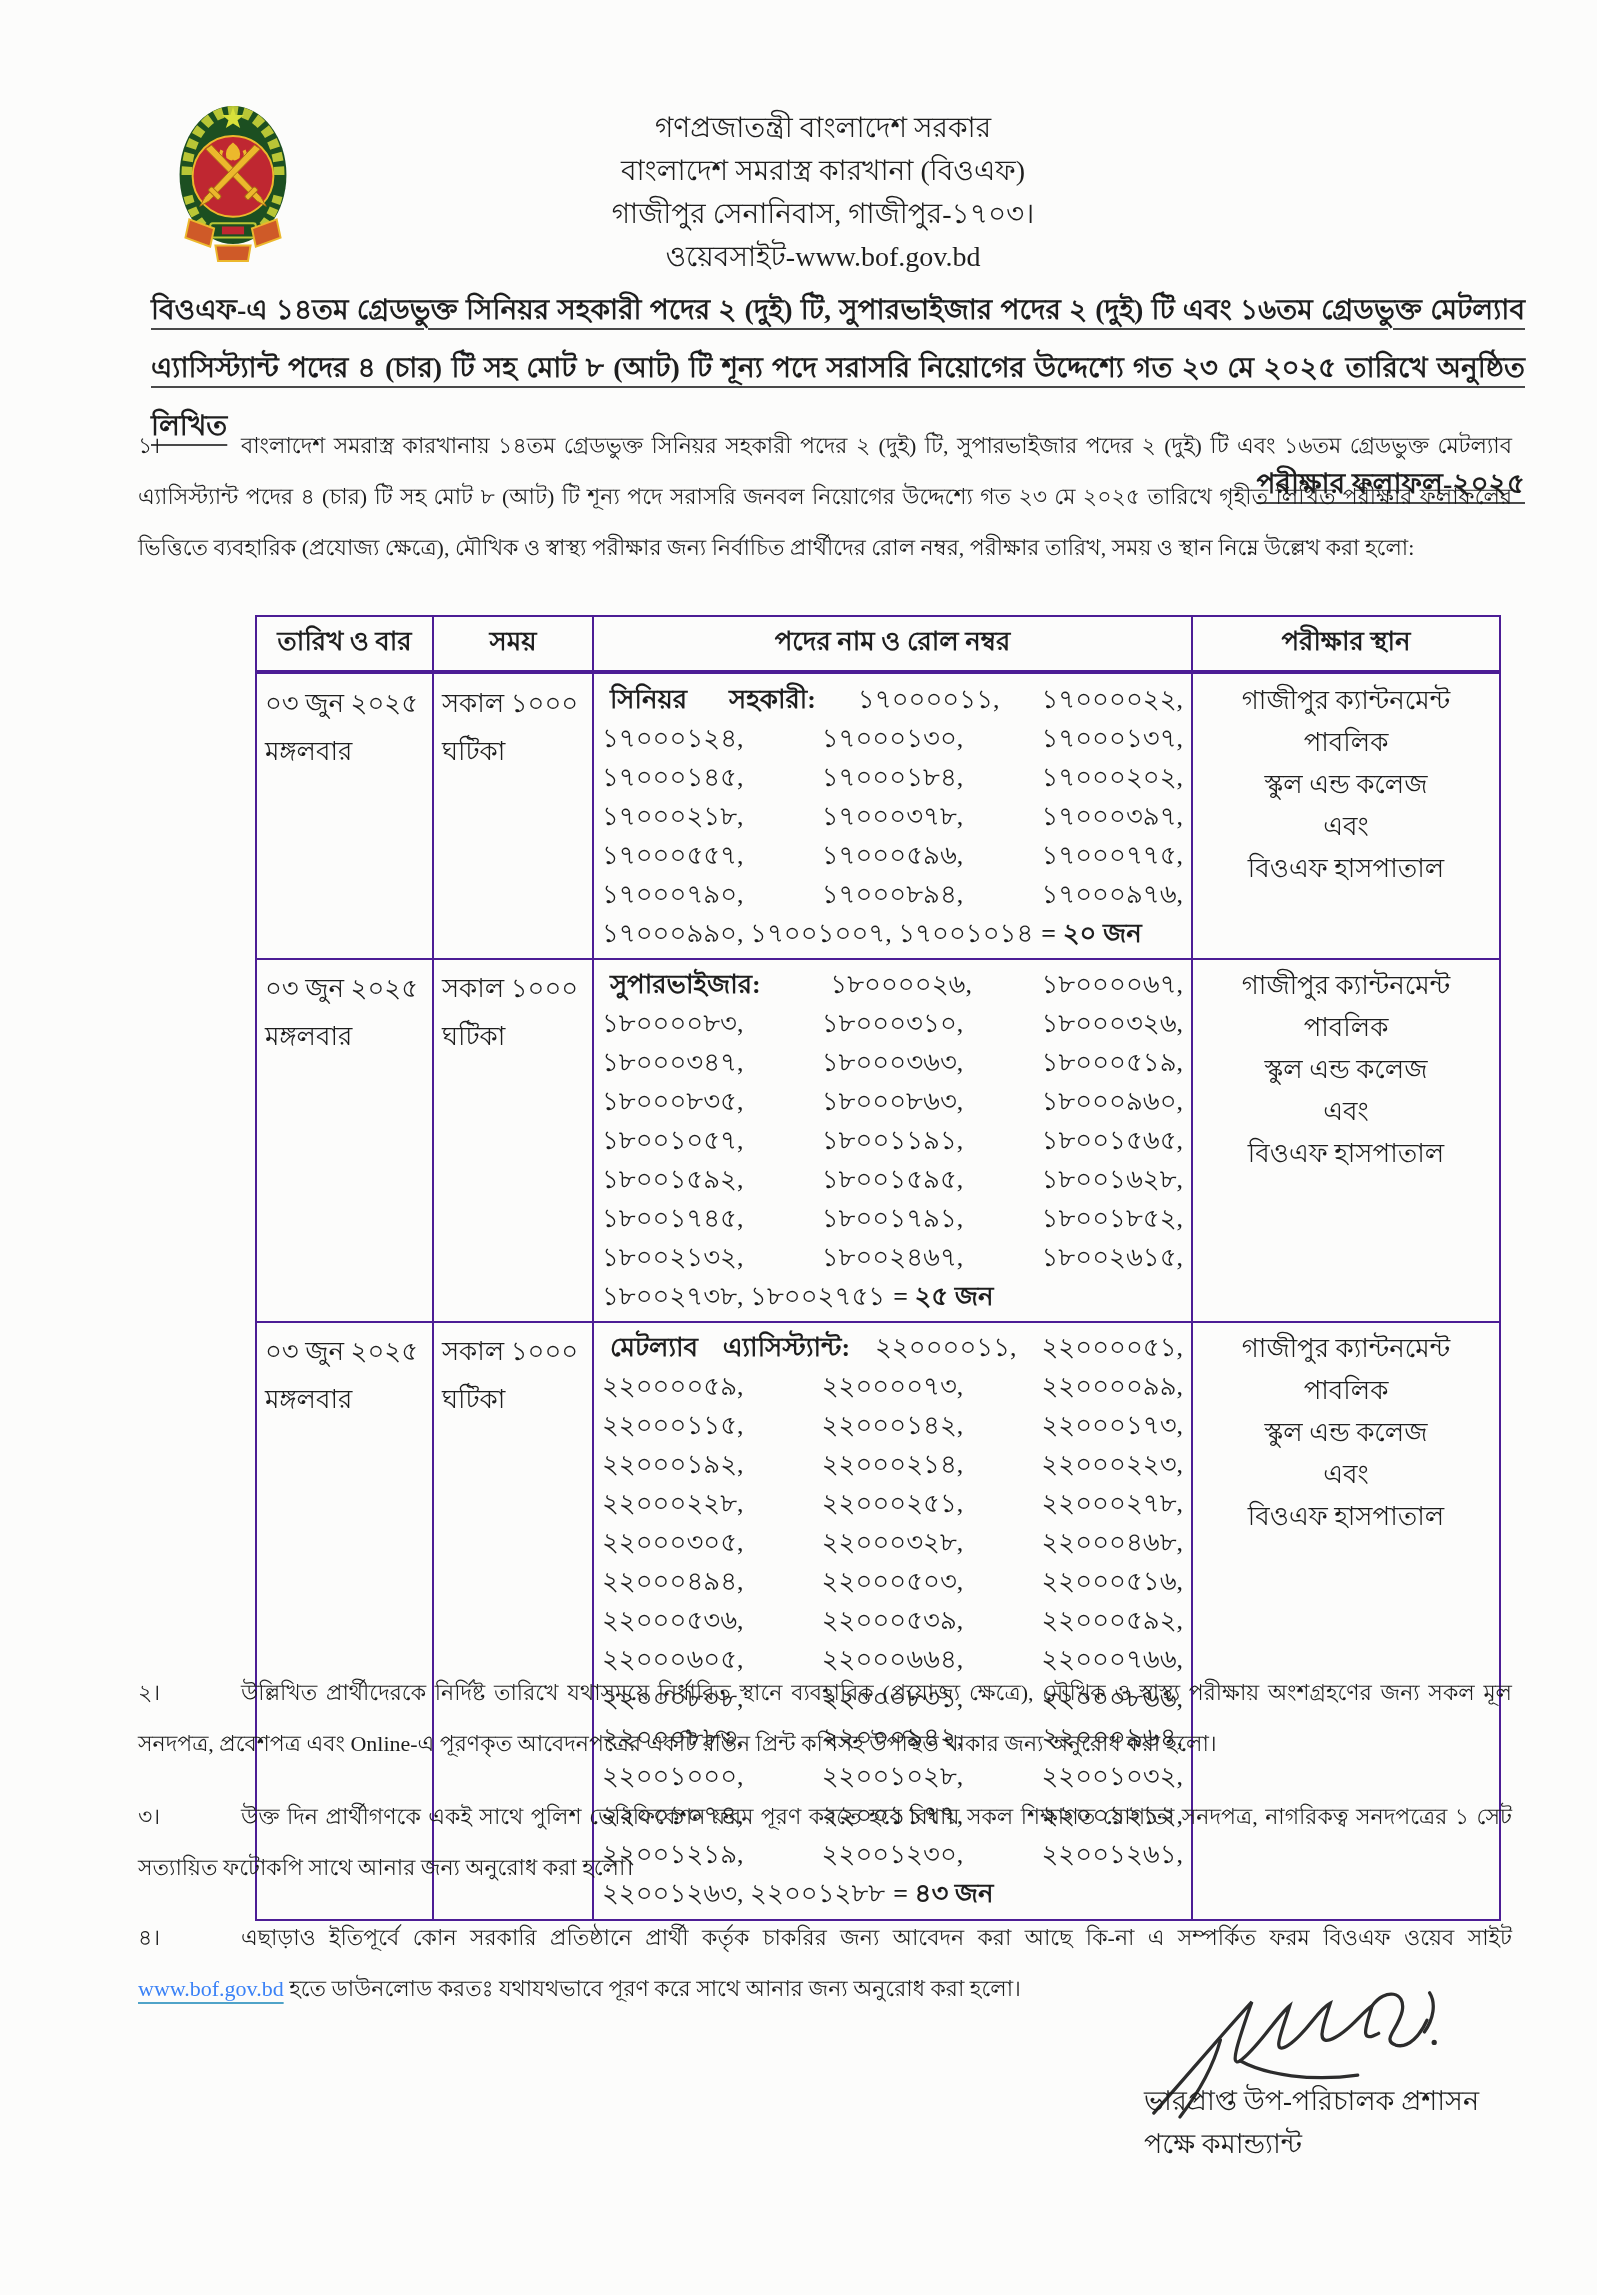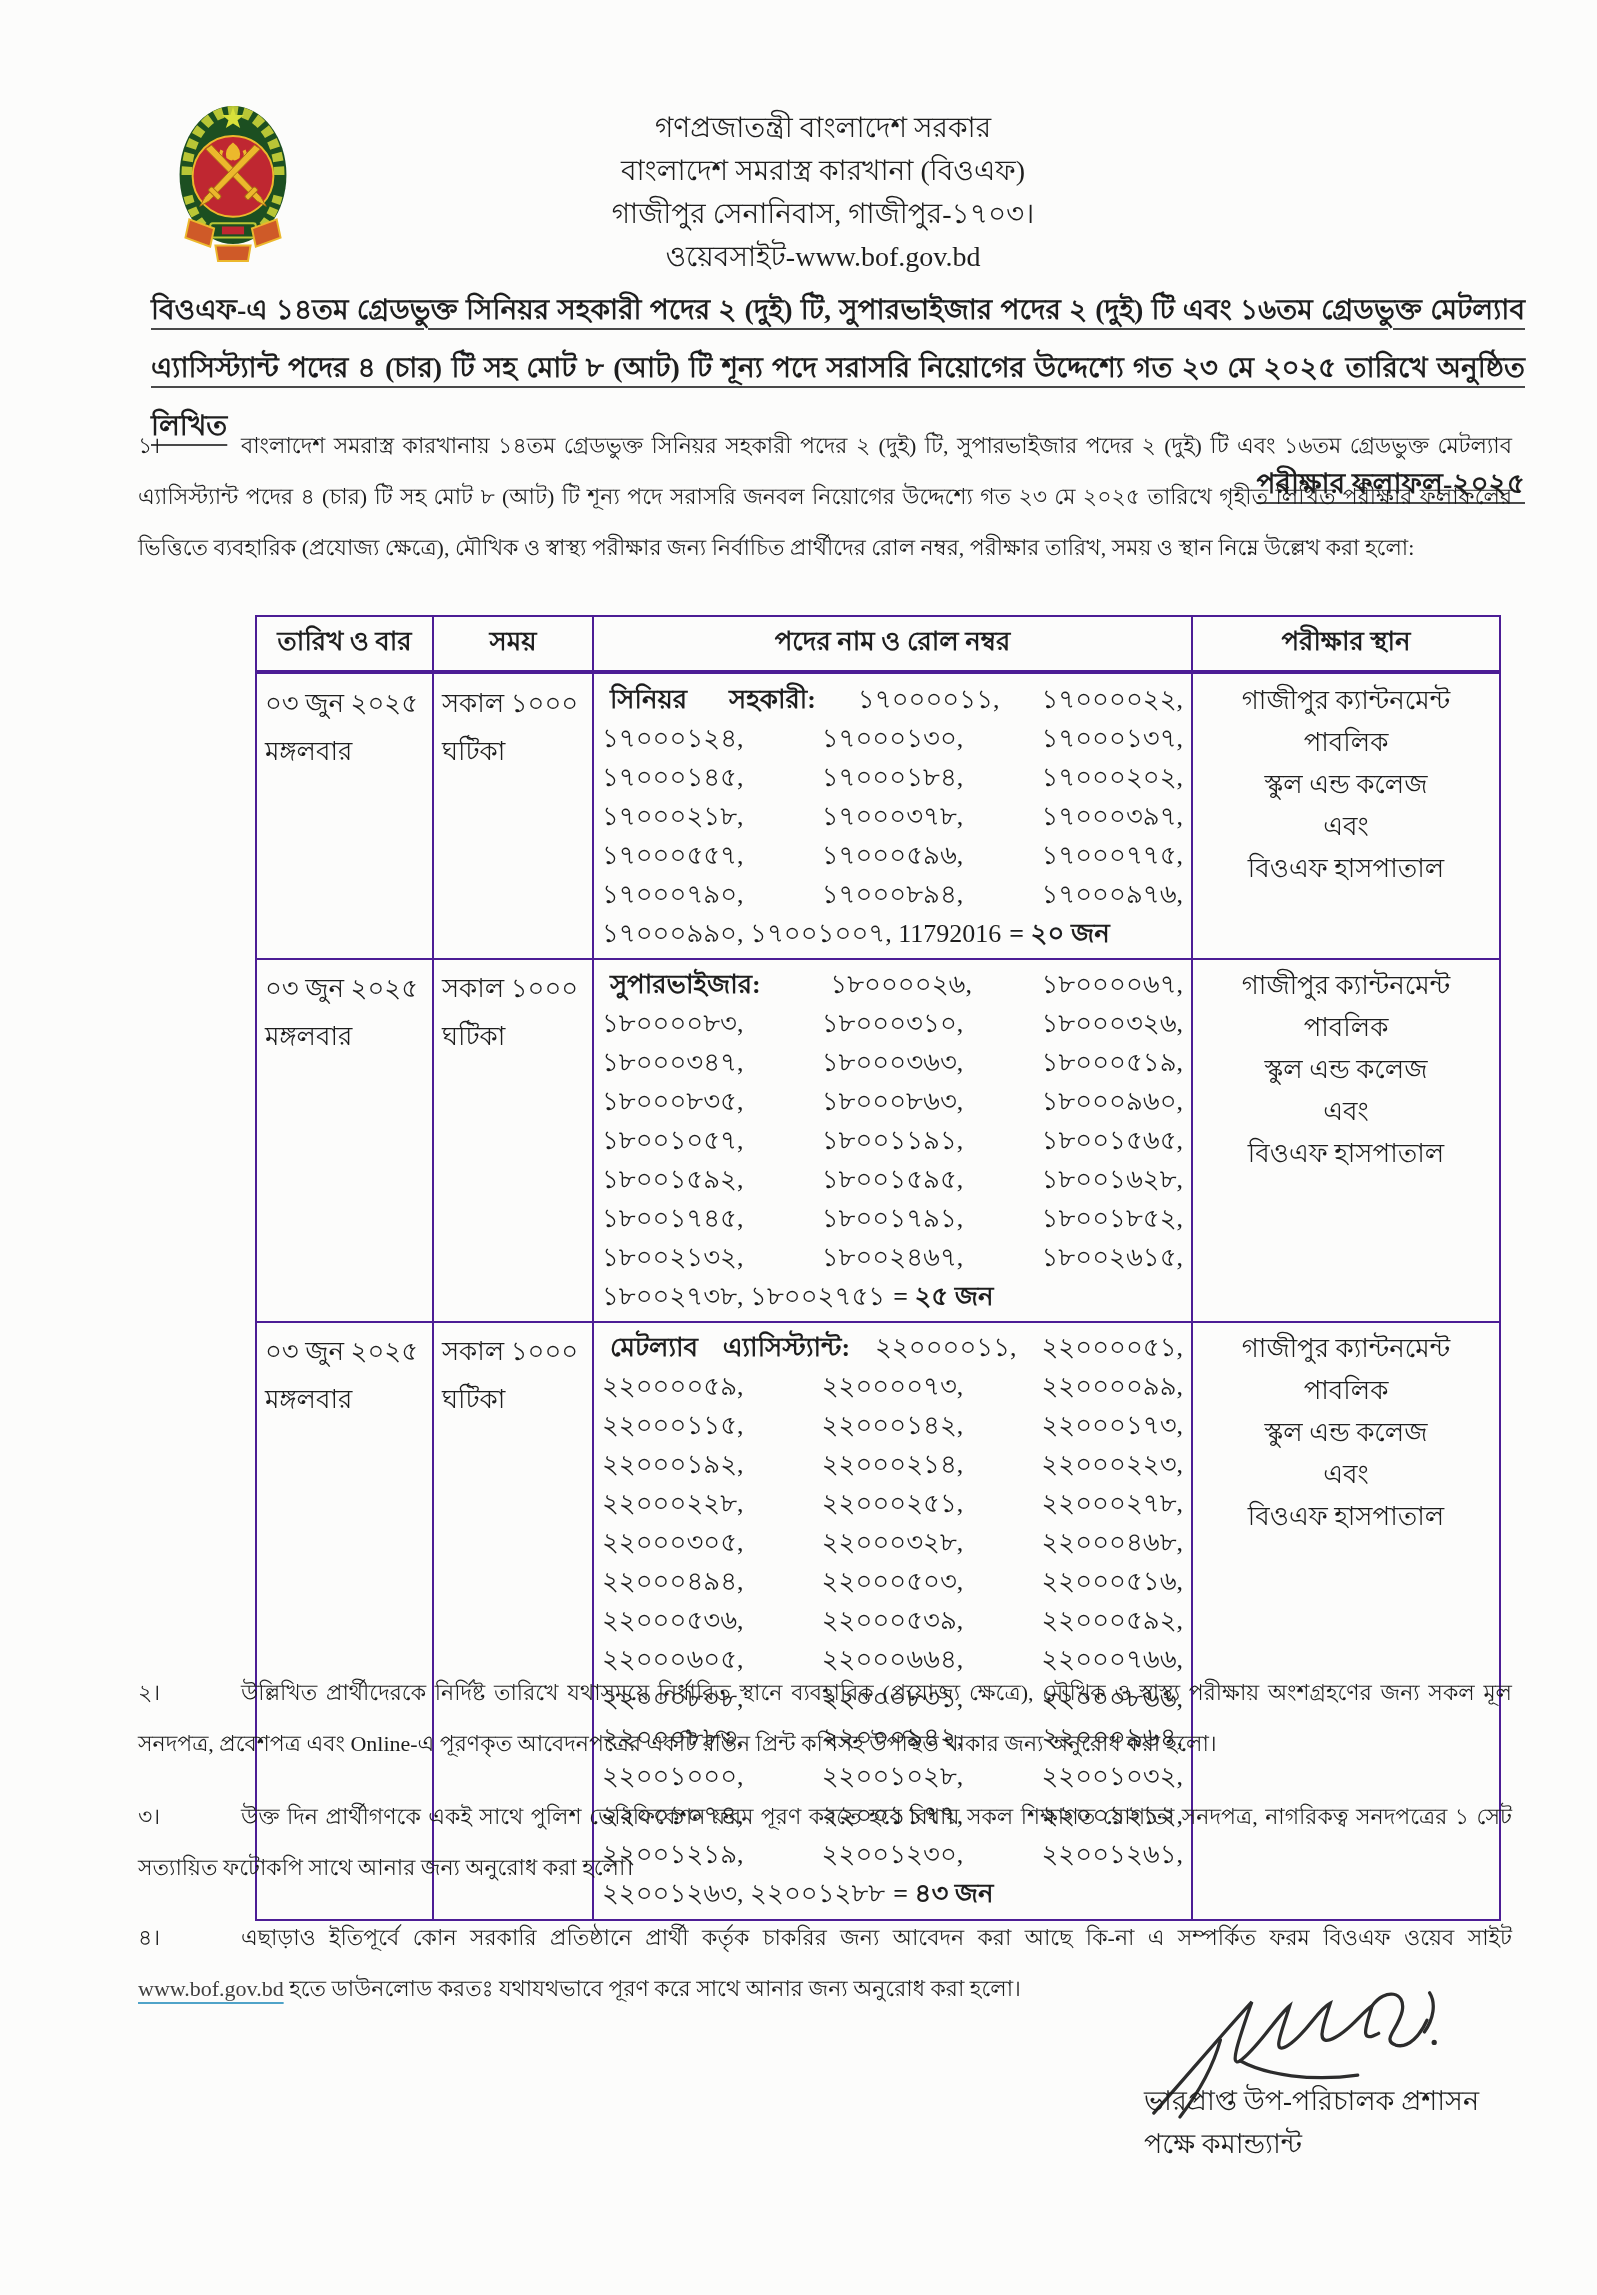--- a/index.html
+++ b/index.html
@@ -18,21 +18,21 @@
   .title .jline{text-align:justify;text-align-last:justify;}
   .title .cline{text-align:right;}
   .title u{text-underline-offset:8.5px;text-decoration-thickness:2px;text-decoration-color:#4a4a4a;}
   
   .para{left:138px;width:1374px;font-size:22px;line-height:51px;text-align:justify;}
   .pnum{display:inline-block;width:103px;}
   .p1{top:420px;}
   .p2{top:1667px;}
   .p3{top:1791px;}
   .p4{top:1912px;}
-  a.weblink{color:#404040;text-decoration-color:#4fa3c8;text-underline-offset:5.9px;}
+  a.weblink{color:#3b82f6;text-decoration-color:#4fa3c8;text-underline-offset:5.9px;}
   
   table.restable{left:255px;top:615px;position:absolute;border-collapse:collapse;table-layout:fixed;
     width:1243px;font-size:26px;border:2.6px solid #232323;}
   .restable th,.restable td{border:2px solid #4c1d95;vertical-align:top;padding:5.2px 7.9px;overflow:hidden;}
   .restable th{font-weight:700;text-align:center;height:43px;border-bottom-width:4.6px;line-height:39px;}
   .cell-center{text-align:left;line-height:48px;}
   .roll-cell{text-align:justify;line-height:39px;}
   .roll-post,.roll-count{font-weight:700;margin-left:8px;}
   .venue-cell{text-align:center;white-space:pre-line;line-height:42px;}
   tr.r1 td{height:217px;}
@@ -111,21 +111,21 @@
         <td class="cell-center">
           <div>০৩ জুন ২০২৫</div>
           <div>মঙ্গলবার</div>
         </td>
         <td class="cell-center">
           <div>সকাল ১০০০</div>
           <div>ঘটিকা</div>
         </td>
         <td class="roll-cell">
           <span class="roll-post">সিনিয়র সহকারী:</span>
-          <span>১৭০০০০১১, ১৭০০০০২২, ১৭০০০১২৪, ১৭০০০১৩০, ১৭০০০১৩৭, ১৭০০০১৪৫, ১৭০০০১৮৪, ১৭০০০২০২, ১৭০০০২১৮, ১৭০০০৩৭৮, ১৭০০০৩৯৭, ১৭০০০৫৫৭, ১৭০০০৫৯৬, ১৭০০০৭৭৫, ১৭০০০৭৯০, ১৭০০০৮৯৪, ১৭০০০৯৭৬, ১৭০০০৯৯০, ১৭০০১০০৭, 11792016</span><span class="roll-count">= ২০ জন</span>
+          <span>১৭০০০০১১, ১৭০০০০২২, ১৭০০০১২৪, ১৭০০০১৩০, ১৭০০০১৩৭, ১৭০০০১৪৫, ১৭০০০১৮৪, ১৭০০০২০২, ১৭০০০২১৮, ১৭০০০৩৭৮, ১৭০০০৩৯৭, ১৭০০০৫৫৭, ১৭০০০৫৯৬, ১৭০০০৭৭৫, ১৭০০০৭৯০, ১৭০০০৮৯৪, ১৭০০০৯৭৬, ১৭০০০৯৯০, ১৭০০১০০৭, ১৭০০১০১৪</span><span class="roll-count">= ২০ জন</span>
         </td>
         <td class="venue-cell">গাজীপুর ক্যান্টনমেন্ট পাবলিক
 স্কুল এন্ড কলেজ
 এবং
 বিওএফ হাসপাতাল</td>
       </tr>
       <tr class="r2">
         <td class="cell-center">
           <div>০৩ জুন ২০২৫</div>
           <div>মঙ্গলবার</div>

